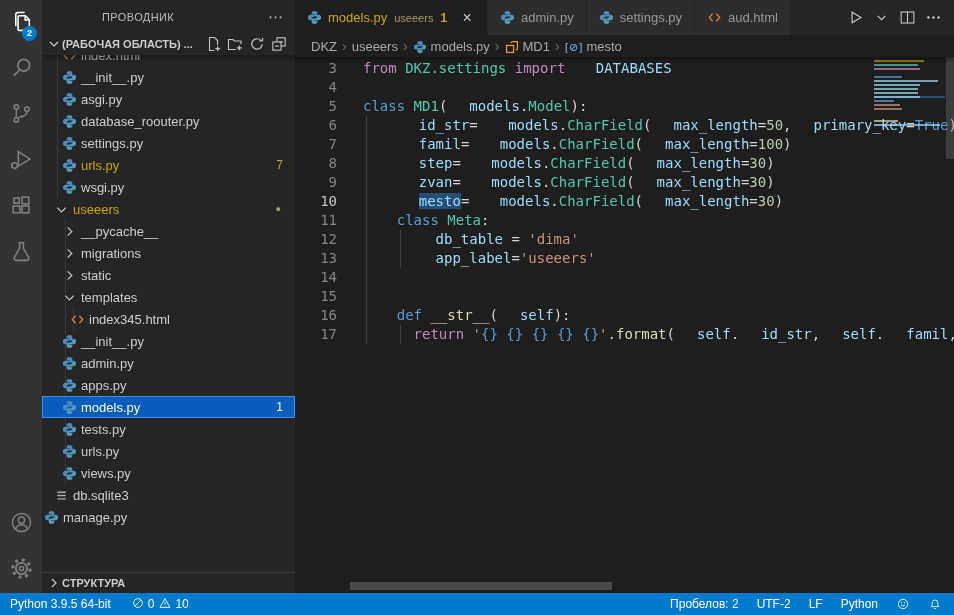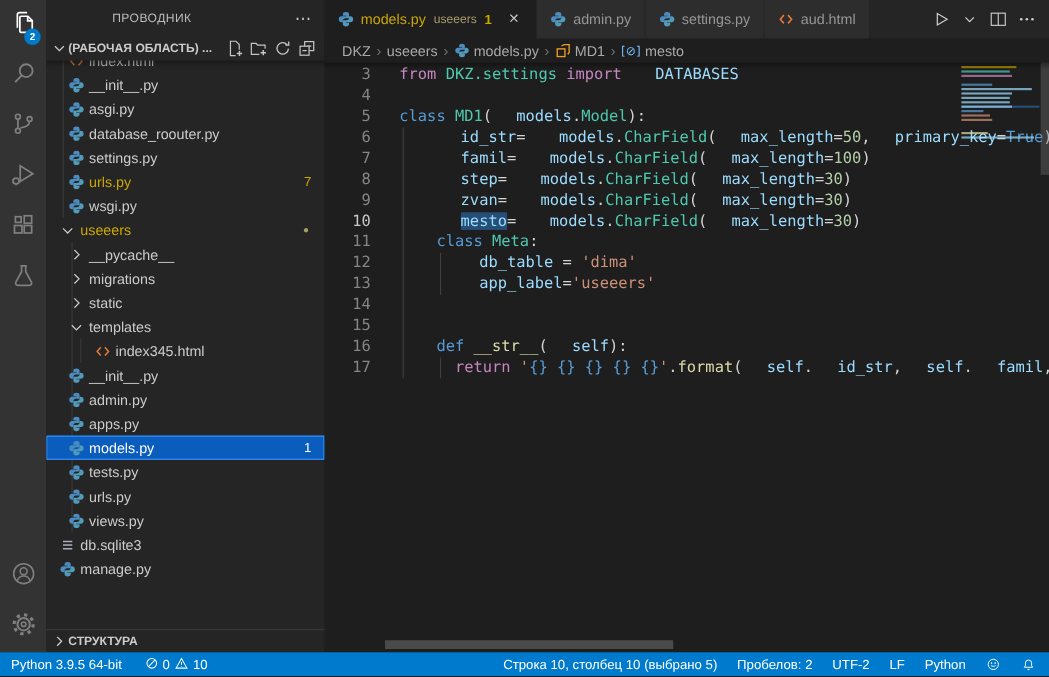--- a/index.html
+++ b/index.html
@@ -47,21 +47,21 @@
   .tab { height:35px; display:flex; align-items:center; padding:0 12px; background:#2d2d2d; border-right:1px solid #252526; font-size:13px; color:#969696; cursor:pointer; white-space:nowrap; }
   .tab svg { width:15px; height:15px; margin-right:6px; flex:none; }
   .tab.active { background:#1e1e1e; color:#cca700; }
   .tab .detail { font-size:11px; color:#a89968; margin-left:7px; }
   .tab .tbadge { font-size:12px; font-weight:bold; color:#cca700; margin-left:7px; }
   .tab .close { margin-left:12px; color:#c5c5c5; font-size:16px; line-height:16px; width:16px; text-align:center; border-radius:3px; }
   #tab-actions { margin-left:auto; display:flex; align-items:center; gap:4px; padding-right:10px; color:#cfcfcf; }
   #tab-actions .ticon { width:22px; height:22px; display:flex; align-items:center; justify-content:center; cursor:pointer; }
   #tab-actions svg { width:17px; height:17px; }
   #breadcrumbs { position:absolute; top:35px; left:0; right:0; height:22px; display:flex; align-items:center; padding-left:16px; font-size:13px; color:#a9a9a9; background:#1e1e1e; }
-  .crumb { display:flex; align-items:center; cursor:pointer; }
+  .crumb { display:flex; align-items:flex-end; cursor:pointer; }
   .crumb svg { width:14px; height:14px; margin-right:4px; }
   .crumb .fieldg { color:#75beff; font-size:11px; margin-right:4px; font-family:"DejaVu Sans", sans-serif; }
   .crumb-sep { margin:0 5px; color:#6e6e6e; font-size:14px; }
   #scroll-shadow { position:absolute; top:57px; left:0; right:0; height:6px; background:linear-gradient(rgba(0,0,0,.35), transparent); z-index:2; pointer-events:none; }
   #code-area { position:absolute; top:57px; left:0; right:0; bottom:0; font-family:"DejaVu Sans Mono", monospace; font-size:14px; line-height:19px; padding-top:2px; overflow:hidden; }
   .line { height:19px; white-space:pre; display:flex; }
   .line .ln { width:42px; text-align:right; color:#858585; flex:none; user-select:none; }
   .line .ln.cur { color:#c6c6c6; }
   .line .txt { margin-left:26px; color:#d4d4d4; }
   .tok-kw { color:#c586c0; } .tok-ctl { color:#569cd6; } .tok-typ { color:#4ec9b0; }
@@ -307,21 +307,21 @@
           <span class="lbl">static</span>
         </div>
         <div class="tree-row" style="padding-left: 18px;">
           <span class="slot">
             <svg viewBox="0 0 16 16" fill="none" stroke="#cccccc" stroke-width="1.2">
               <path d="M3.5 6 8 10.5 12.5 6"></path>
             </svg>
           </span>
           <span class="lbl">templates</span>
         </div>
-        <div class="tree-row" style="padding-left: 42px;">
+        <div class="tree-row" style="padding-left: 26px;">
           <span class="slot">
             <svg viewBox="0 0 16 16" fill="none" stroke="#e37933" stroke-width="1.5">
               <path d="M6 4 2.5 8 6 12M10 4l3.5 4L10 12"></path>
             </svg>
           </span>
           <span class="lbl">index345.html</span>
         </div>
         <div class="tree-row" style="padding-left: 18px;">
           <span class="slot">
             <svg viewBox="0 0 16 16">
@@ -387,21 +387,21 @@
           <span class="lbl">views.py</span>
         </div>
         <div class="tree-row" style="padding-left: 10px;">
           <span class="slot">
             <svg viewBox="0 0 16 16" stroke="#a8aeb8" stroke-width="1.4">
               <path d="M3.5 4.5h9M3.5 8h9M3.5 11.5h9"></path>
             </svg>
           </span>
           <span class="lbl">db.sqlite3</span>
         </div>
-        <div class="tree-row" style="padding-left: 10px;">
+        <div class="tree-row" style="">
           <span class="slot">
             <svg viewBox="0 0 16 16">
               <path d="M8 1C6 1 5 1.9 5 3.1V4.6h3.2v.5H3.6C2.2 5.1 1 6.2 1 8s1.2 2.9 2.6 2.9H5V9.4C5 8 6.1 7 7.5 7H11V3.1C11 1.9 10 1 8 1z" fill="#4b8bbe"></path>
               <path d="M8 15c2 0 3-.9 3-2.1V11.4H7.8v-.5h4.6c1.4 0 2.6-1.1 2.6-2.9s-1.2-2.9-2.6-2.9H11v1.5C11 8 9.9 9 8.5 9H5v3.9C5 14.1 6 15 8 15z" fill="#519aba"></path>
             </svg>
           </span>
           <span class="lbl">manage.py</span>
         </div>
       </div>
     <div id="outline-header">
@@ -608,21 +608,20 @@
               <path d="M12 4.5 20.5 19.5H3.5z"></path>
                 <path d="M12 10v4.4"></path>
                 <path d="M12 16.6v.9"></path>
             </svg>
           </span>
           <span>10</span>
         </span>
       </span>
     </div>
     <div class="sb-right">
-      <span class="sb-item">Строка 10, столбец 10 (выбрано 5)</span>
       <span class="sb-item">Пробелов: 2</span>
       <span class="sb-item">UTF-2</span>
       <span class="sb-item">LF</span>
       <span class="sb-item">Python</span>
       <span class="sb-item">
         <svg viewBox="0 0 24 24" fill="none" stroke="currentColor" stroke-width="1.5">
           <circle cx="12" cy="12" r="8"></circle>
             <circle cx="9.2" cy="10" r=".6" fill="currentColor"></circle>
           <circle cx="14.8" cy="10" r=".6" fill="currentColor"></circle>
             <path d="M8.5 13.8c1.2 1.6 5.8 1.6 7 0"></path>

